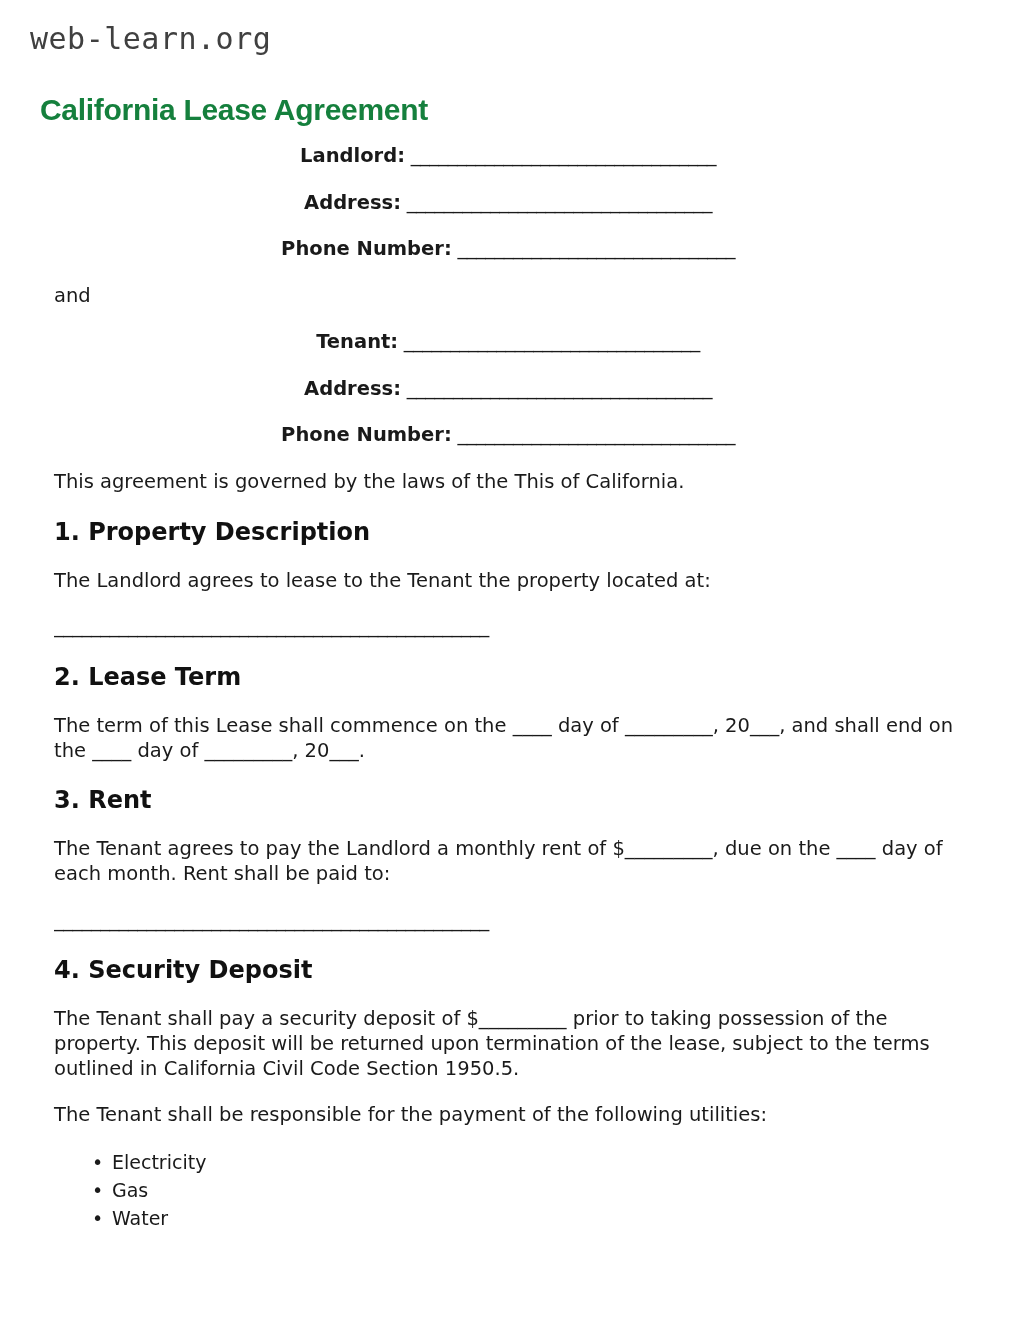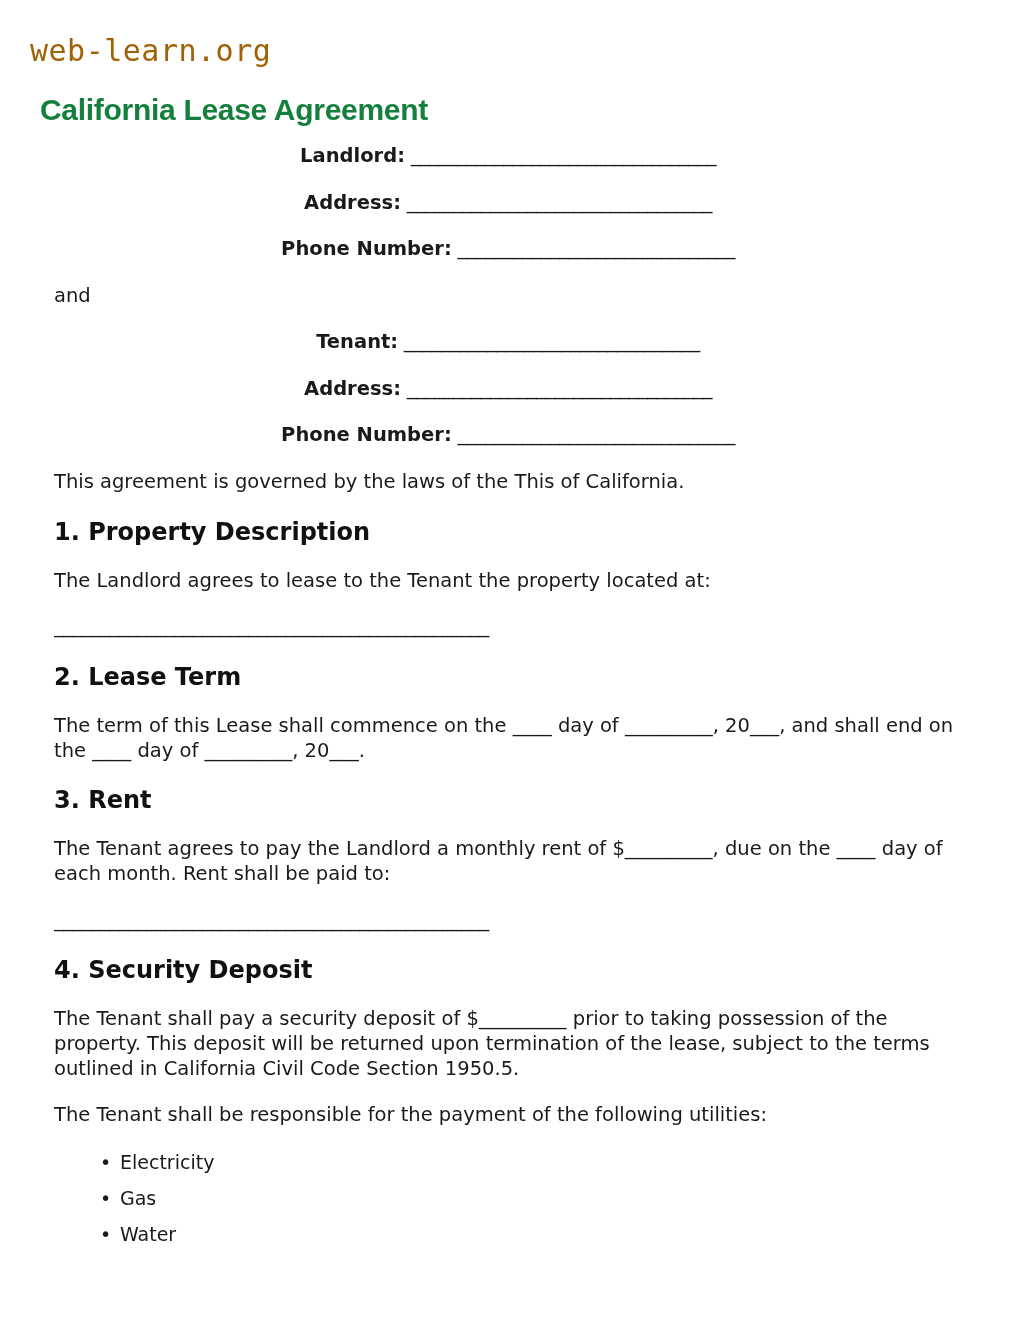--- a/index.html
+++ b/index.html
@@ -19,25 +19,25 @@
     position: absolute;
     left: 0; top: 0;
     width: 1025px;
     height: 1327px;
     background: #ffffff;
   }
   
   .site-logo {
     position: absolute;
     left: 30px;
-    top: 36px;
+    top: 24px;
     font-family: "DejaVu Sans Mono", monospace;
     font-size: 30px;
     letter-spacing: 0.5px;
-    color: #a16207;
+    color: #404040;
     line-height: 1;
     white-space: nowrap;
   }
   .doc-title {
     position: absolute;
     left: 40px;
     top: 72px;
     font-family: "Liberation Sans", sans-serif;
     font-weight: bold;
     font-size: 30px;
@@ -93,21 +93,21 @@
   ul.utility-list {
     margin: 0 0 20px 0;
     padding: 0 0 0 54px;
     list-style: none;
   }
   ul.utility-list li {
     position: relative;
     font-size: 19px;
     line-height: 1.28;
     color: #1a1a1a;
-    margin: 12px;
+    margin: 4px;
   }
   ul.utility-list li::before {
     content: "\2022";
     position: absolute;
     left: -20px;
     top: 0;
     font-size: 19px;
     color: #1a1a1a;
   }
   .tight { margin-bottom: 8px; }

